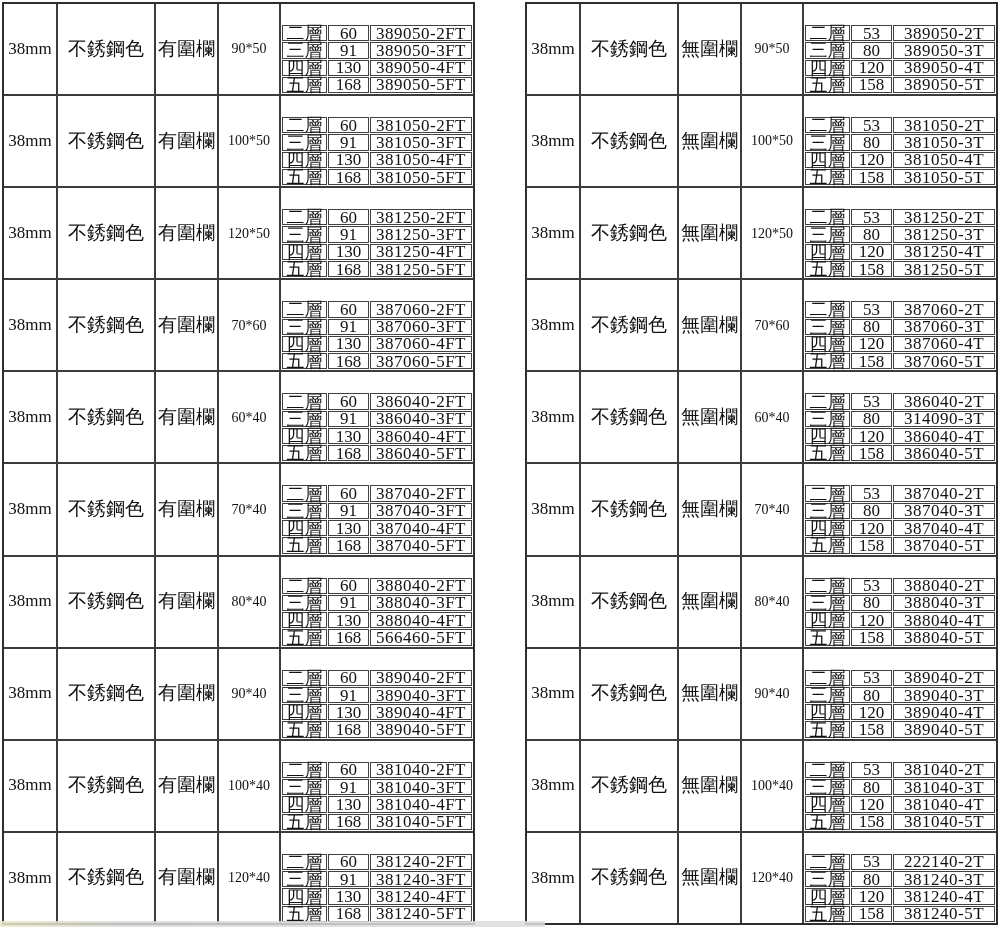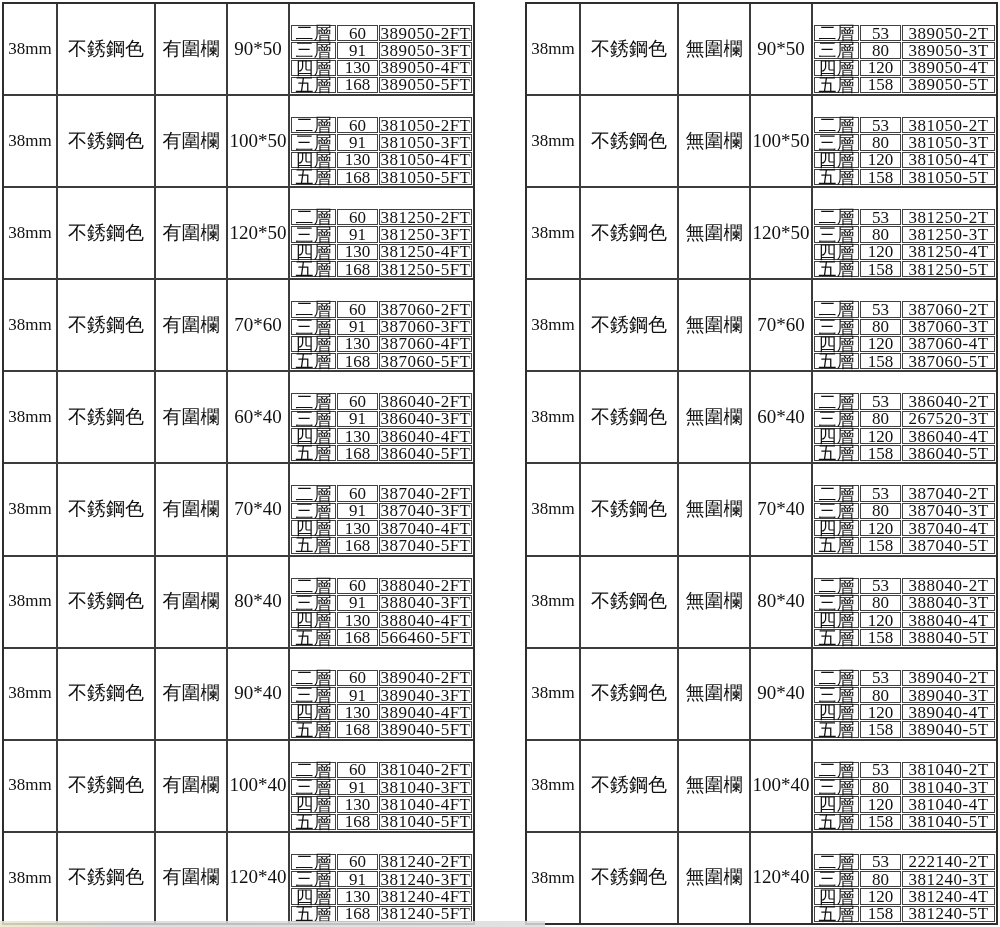--- a/index.html
+++ b/index.html
@@ -22,22 +22,22 @@
     border-bottom:2px solid #3c3c3c;
   }
   .group:last-child{border-bottom:none;}
   .cell{
     border-right:2px solid #3c3c3c;
     display:flex;align-items:center;justify-content:center;
     text-align:center;line-height:1.1;
   }
   .c-thk{width:54px;font-size:17px;}
   .c-color{width:98px;font-size:19px;}
-  .c-fence{width:72px;font-size:19px;}
-  .c-size{width:62px;font-size:19px;}
+  .c-fence{width:63px;font-size:19px;}
+  .c-size{width:62px;font-size:14px;}
   .sub{
     flex:1 1 auto;min-width:0;
     display:grid;
     grid-template-columns:45px 41px 1fr;
     grid-auto-rows:1fr;
     gap:1px;
     padding:1px;
     margin-top:20px;
   }
   .scell{
@@ -401,21 +401,21 @@
     <div class="cell c-color">不銹鋼色</div>
     <div class="cell c-fence">無圍欄</div>
     <div class="cell c-size">60*40</div>
     <div class="sub">
   <div class="scell s-tier">二層</div>
   <div class="scell s-price">53</div>
   <div class="scell s-code">386040-2T</div>
 
   <div class="scell s-tier">三層</div>
   <div class="scell s-price">80</div>
-  <div class="scell s-code">267520-3T</div>
+  <div class="scell s-code">314090-3T</div>
 
   <div class="scell s-tier">四層</div>
   <div class="scell s-price">120</div>
   <div class="scell s-code">386040-4T</div>
 
   <div class="scell s-tier">五層</div>
   <div class="scell s-price">158</div>
   <div class="scell s-code">386040-5T</div>
 </div>
   </div>

